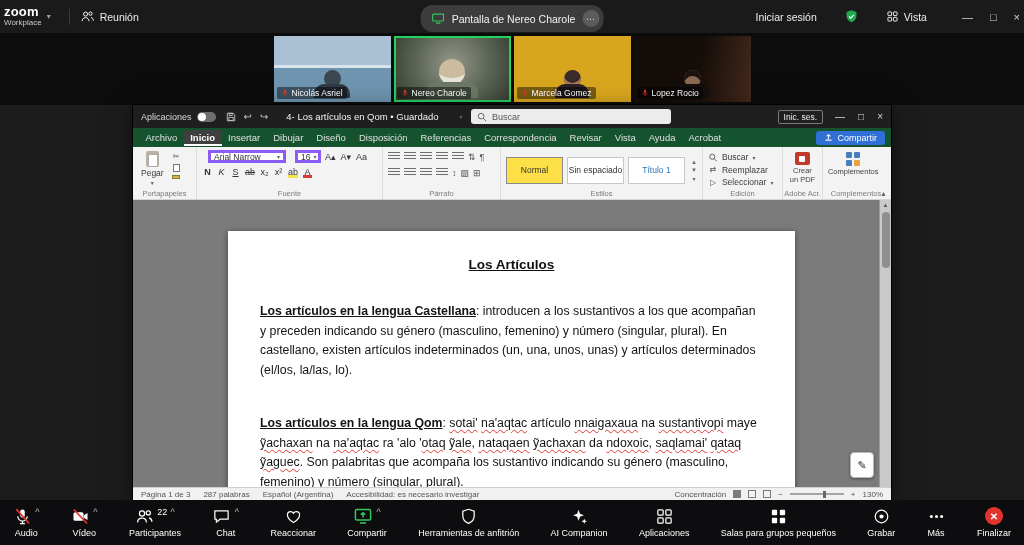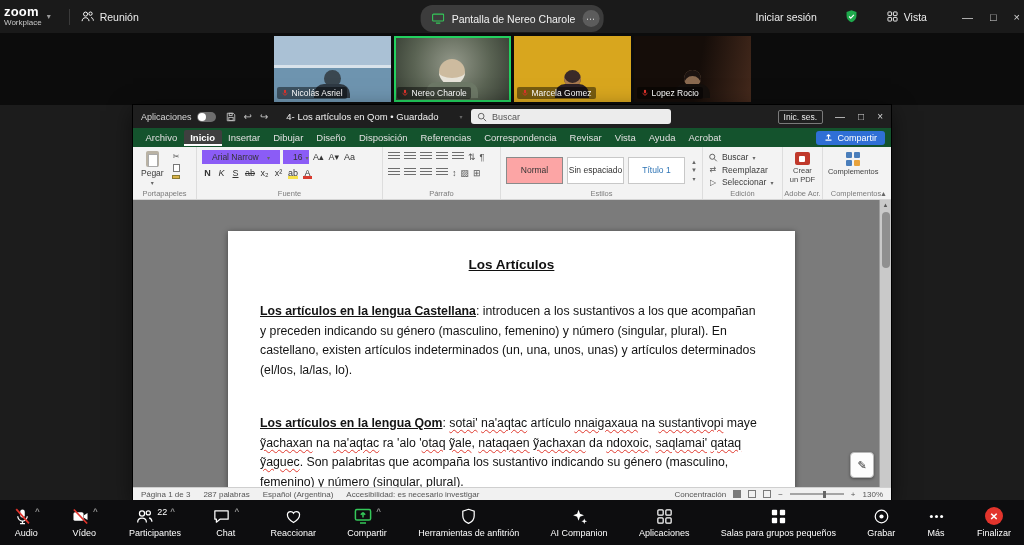--- a/index.html
+++ b/index.html
@@ -64,34 +64,34 @@
   .rgroup { position:relative; border-right:1px solid #ddd; padding:3px 5px 12px; display:flex; }
   .glabel { position:absolute; bottom:1px; left:0; right:0; text-align:center; font-size:7.5px; color:#7c7c7c; white-space:nowrap; }
   .paste-big { display:flex; flex-direction:column; align-items:center; font-size:8.5px; gap:1px; padding:1px 3px; }
   .clipicon { width:13px; height:16px; background:#b9b2a4; border-radius:2px; position:relative; }
   .clipicon::after { content:""; position:absolute; left:2.5px; top:3px; width:8px; height:11px; background:#fff; border:1px solid #aaa; }
   .paste-small { display:flex; flex-direction:column; gap:2px; margin-left:4px; font-size:8px; color:#555; align-items:center; padding-top:2px; }
   .copyico { position:relative; width:7px; height:8px; border:1px solid #777; background:#fff; margin:1px 2px; }
   .brushico { width:8px; height:4px; background:#d8b24a; border:1px solid #8a7a30; }
   .fcol { display:flex; flex-direction:column; gap:3px; }
   .frow { display:flex; align-items:center; gap:3px; }
-  .combo { height:13px; background:#fff; border:7px solid #8b5cf6; font-size:8.5px; display:flex; align-items:center; justify-content:space-between; padding:0 3px; gap:3px; color:#333; }
+  .combo { height:13px; background:#fff; border:3px solid #8b5cf6; font-size:8.5px; display:flex; align-items:center; justify-content:space-between; padding:0 3px; gap:3px; color:#333;margin-left:6px; }
   .combo.name { width:78px; } .combo.size { width:26px; }
   .dd { font-size:6px; color:#666; }
   .fbtn { min-width:11px; height:12px; display:flex; align-items:center; justify-content:center; font-size:9px; color:#333; padding:0 1px; position:relative; }
   .fbtn.b { font-weight:bold; } .fbtn.i { font-style:italic; } .fbtn.u { text-decoration:underline; }
   .fbtn.st { text-decoration:line-through; }
   .cb-red::after, .cb-yel::after { content:""; position:absolute; left:1px; right:1px; bottom:0; height:3px; }
   .cb-red::after { background:#d83b2f; } .cb-yel::after { background:#f7e24a; }
   .prow { display:flex; gap:4px; align-items:center; height:13px; }
   .mico { width:12px; height:9px; background:repeating-linear-gradient(#6e6e6e 0 1px, transparent 1px 3px); }
   .pchar { font-size:9px; color:#555; }
   .styles { display:flex; align-items:center; gap:4px; padding-top:3px; }
   .scard { width:57px; height:27px; border:1px solid #c8c8c8; background:#fff; display:flex; align-items:center; justify-content:center; font-size:8.5px; color:#333; white-space:nowrap; }
-  .scard.sel { border-color:#8a8a8a; background:#fca5a5; }
+  .scard.sel { border-color:#8a8a8a; background:#fde047; }
   .scard.blue { color:#2e74b5; }
   .sscroll { display:flex; flex-direction:column; font-size:6px; color:#666; gap:2px; margin-left:2px; align-items:center; }
   .ecol { display:flex; flex-direction:column; gap:2.5px; font-size:8.5px; padding-top:2px; }
   .erow { display:flex; align-items:center; gap:4px; white-space:nowrap; }
   .eico { font-size:8px; color:#555; width:10px; text-align:center; }
   .acol { display:flex; flex-direction:column; align-items:center; font-size:7.5px; gap:2px; padding-top:2px; text-align:center; line-height:1.15; color:#444; }
   .pdfico { width:15px; height:13px; background:#c0392b; border-radius:2px; position:relative; }
   .pdfico::after { content:""; position:absolute; inset:3.5px 4.5px; background:#fff; border-radius:1px; }
   .gridico { width:14px; height:14px; display:grid; grid-template-columns:1fr 1fr; gap:1.5px; }
   .gridico span { background:#4a7ebb; border-radius:1px; }

